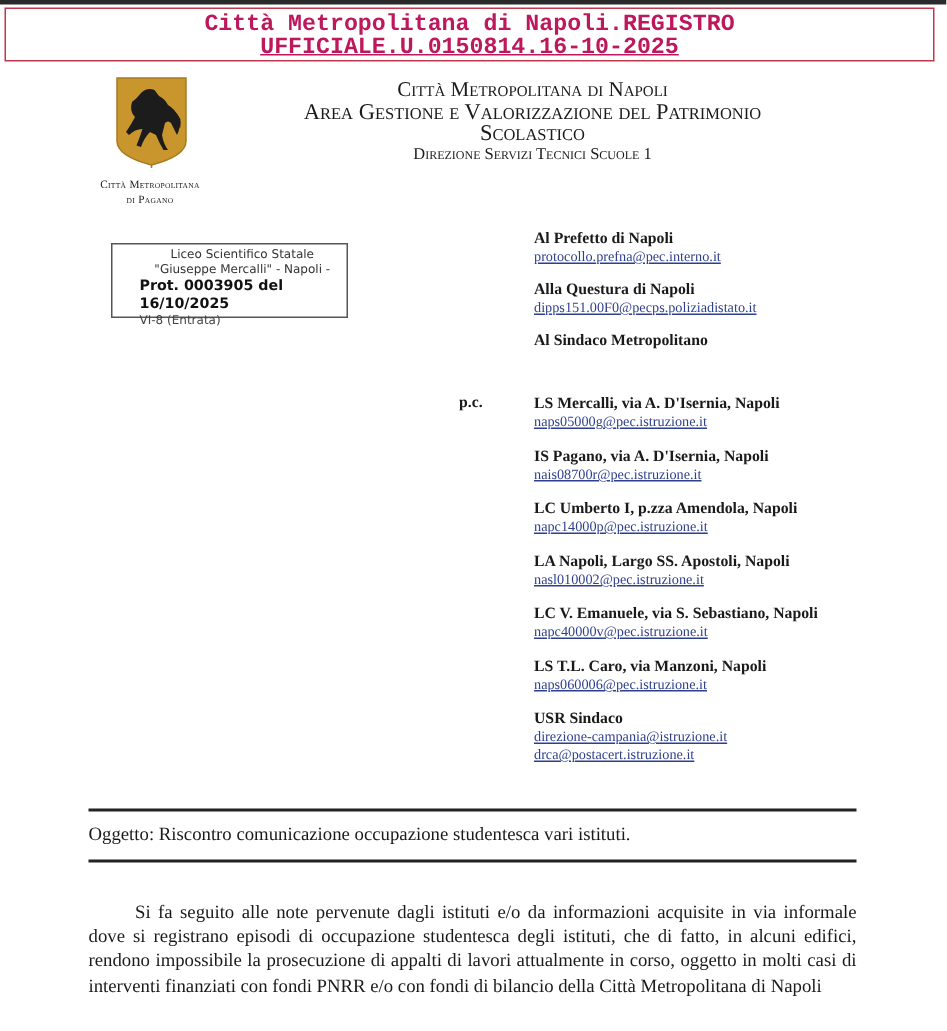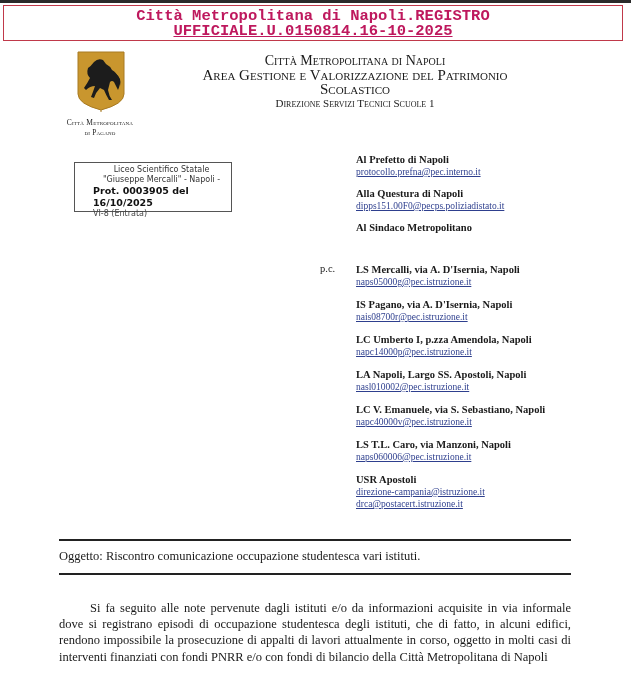--- a/index.html
+++ b/index.html
@@ -43,21 +43,21 @@
     font-size: 8px; line-height: 10px; padding: 2px 1px 0 18px;
   }
   .prot-box .c { text-align: center; color: #333; }
   .prot-box .prot { font-weight: bold; font-size: 9.5px; color: #111; line-height: 12px; }
   .prot-box .sub { color: #444; }
 
   .recipients { position: absolute; left: 356px; top: 153px; width: 260px; }
   .rcp { margin-bottom: 9px; }
   .rcp .name { font-weight: bold; font-size: 10.5px; line-height: 13px; }
   .rcp .mail { font-size: 9.5px; line-height: 12px; color: #2e3f8e; text-decoration: underline; display: block; }
-  .pc-label { position: absolute; left: 320px; top: 263px; font-weight: normal; font-size: 10.5px; }
+  .pc-label { position: absolute; left: 306px; top: 263px; font-weight: bold; font-size: 10.5px; }
   .cc { position: absolute; left: 356px; top: 263px; width: 270px; }
   .cc .rcp { margin-bottom: 10px; }
   .cc .rcp .name { line-height: 13px; }
 
   .rule { position: absolute; left: 59px; width: 512px; height: 1.5px; background: #222; }
   .subject { position: absolute; left: 59px; top: 549px; font-size: 12.5px; white-space: nowrap; }
   .subject b { font-weight: normal; }
 
   .body-text {
     position: absolute; left: 59px; top: 600px; width: 512px;
@@ -133,21 +133,21 @@
   </div>
   <div class="rcp">
     <div class="name">LC V. Emanuele, via S. Sebastiano, Napoli</div>
     <a class="mail">napc40000v@pec.istruzione.it</a>
   </div>
   <div class="rcp">
     <div class="name">LS T.L. Caro, via Manzoni, Napoli</div>
     <a class="mail">naps060006@pec.istruzione.it</a>
   </div>
   <div class="rcp">
-    <div class="name">USR Apostoli</div>
+    <div class="name">USR Sindaco</div>
     <a class="mail">direzione-campania@istruzione.it</a>
     <a class="mail">drca@postacert.istruzione.it</a>
   </div>
 </div>
 
 <div class="rule" style="top:539px;"></div>
 <div class="subject">
   <b>Oggetto:</b><span> Riscontro comunicazione occupazione studentesca vari istituti.</span>
 </div>
 <div class="rule" style="top:573px;"></div>

